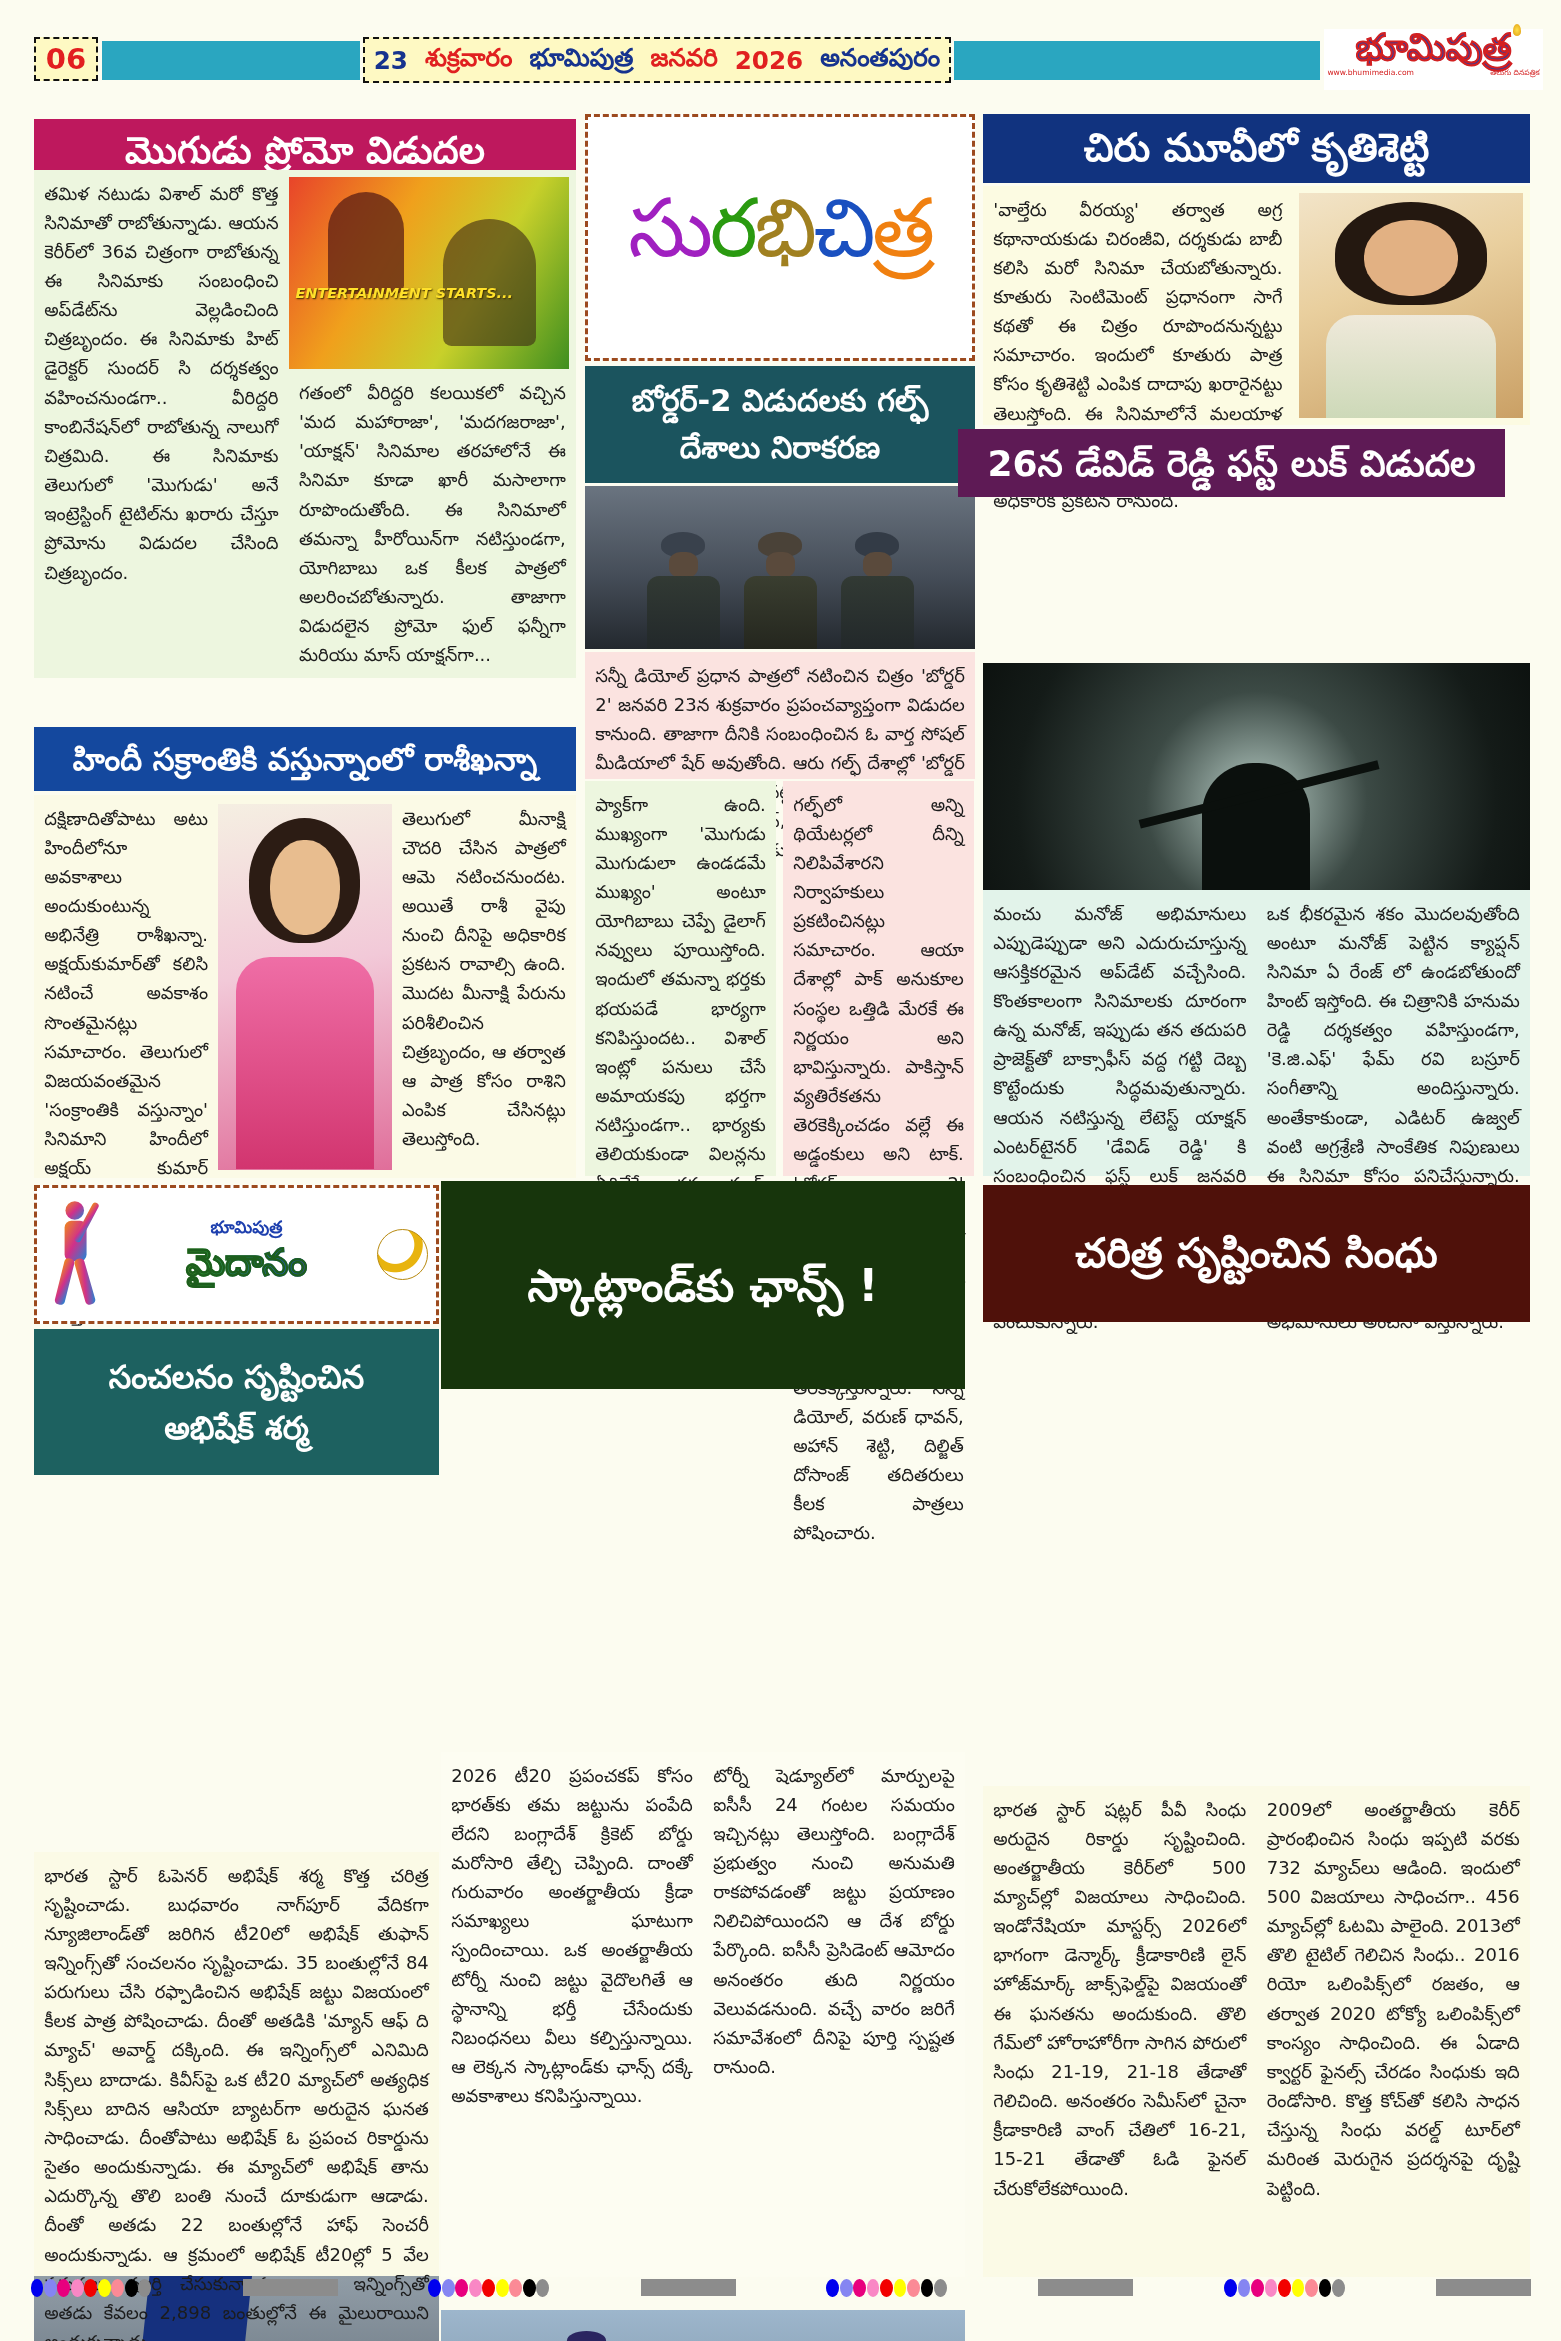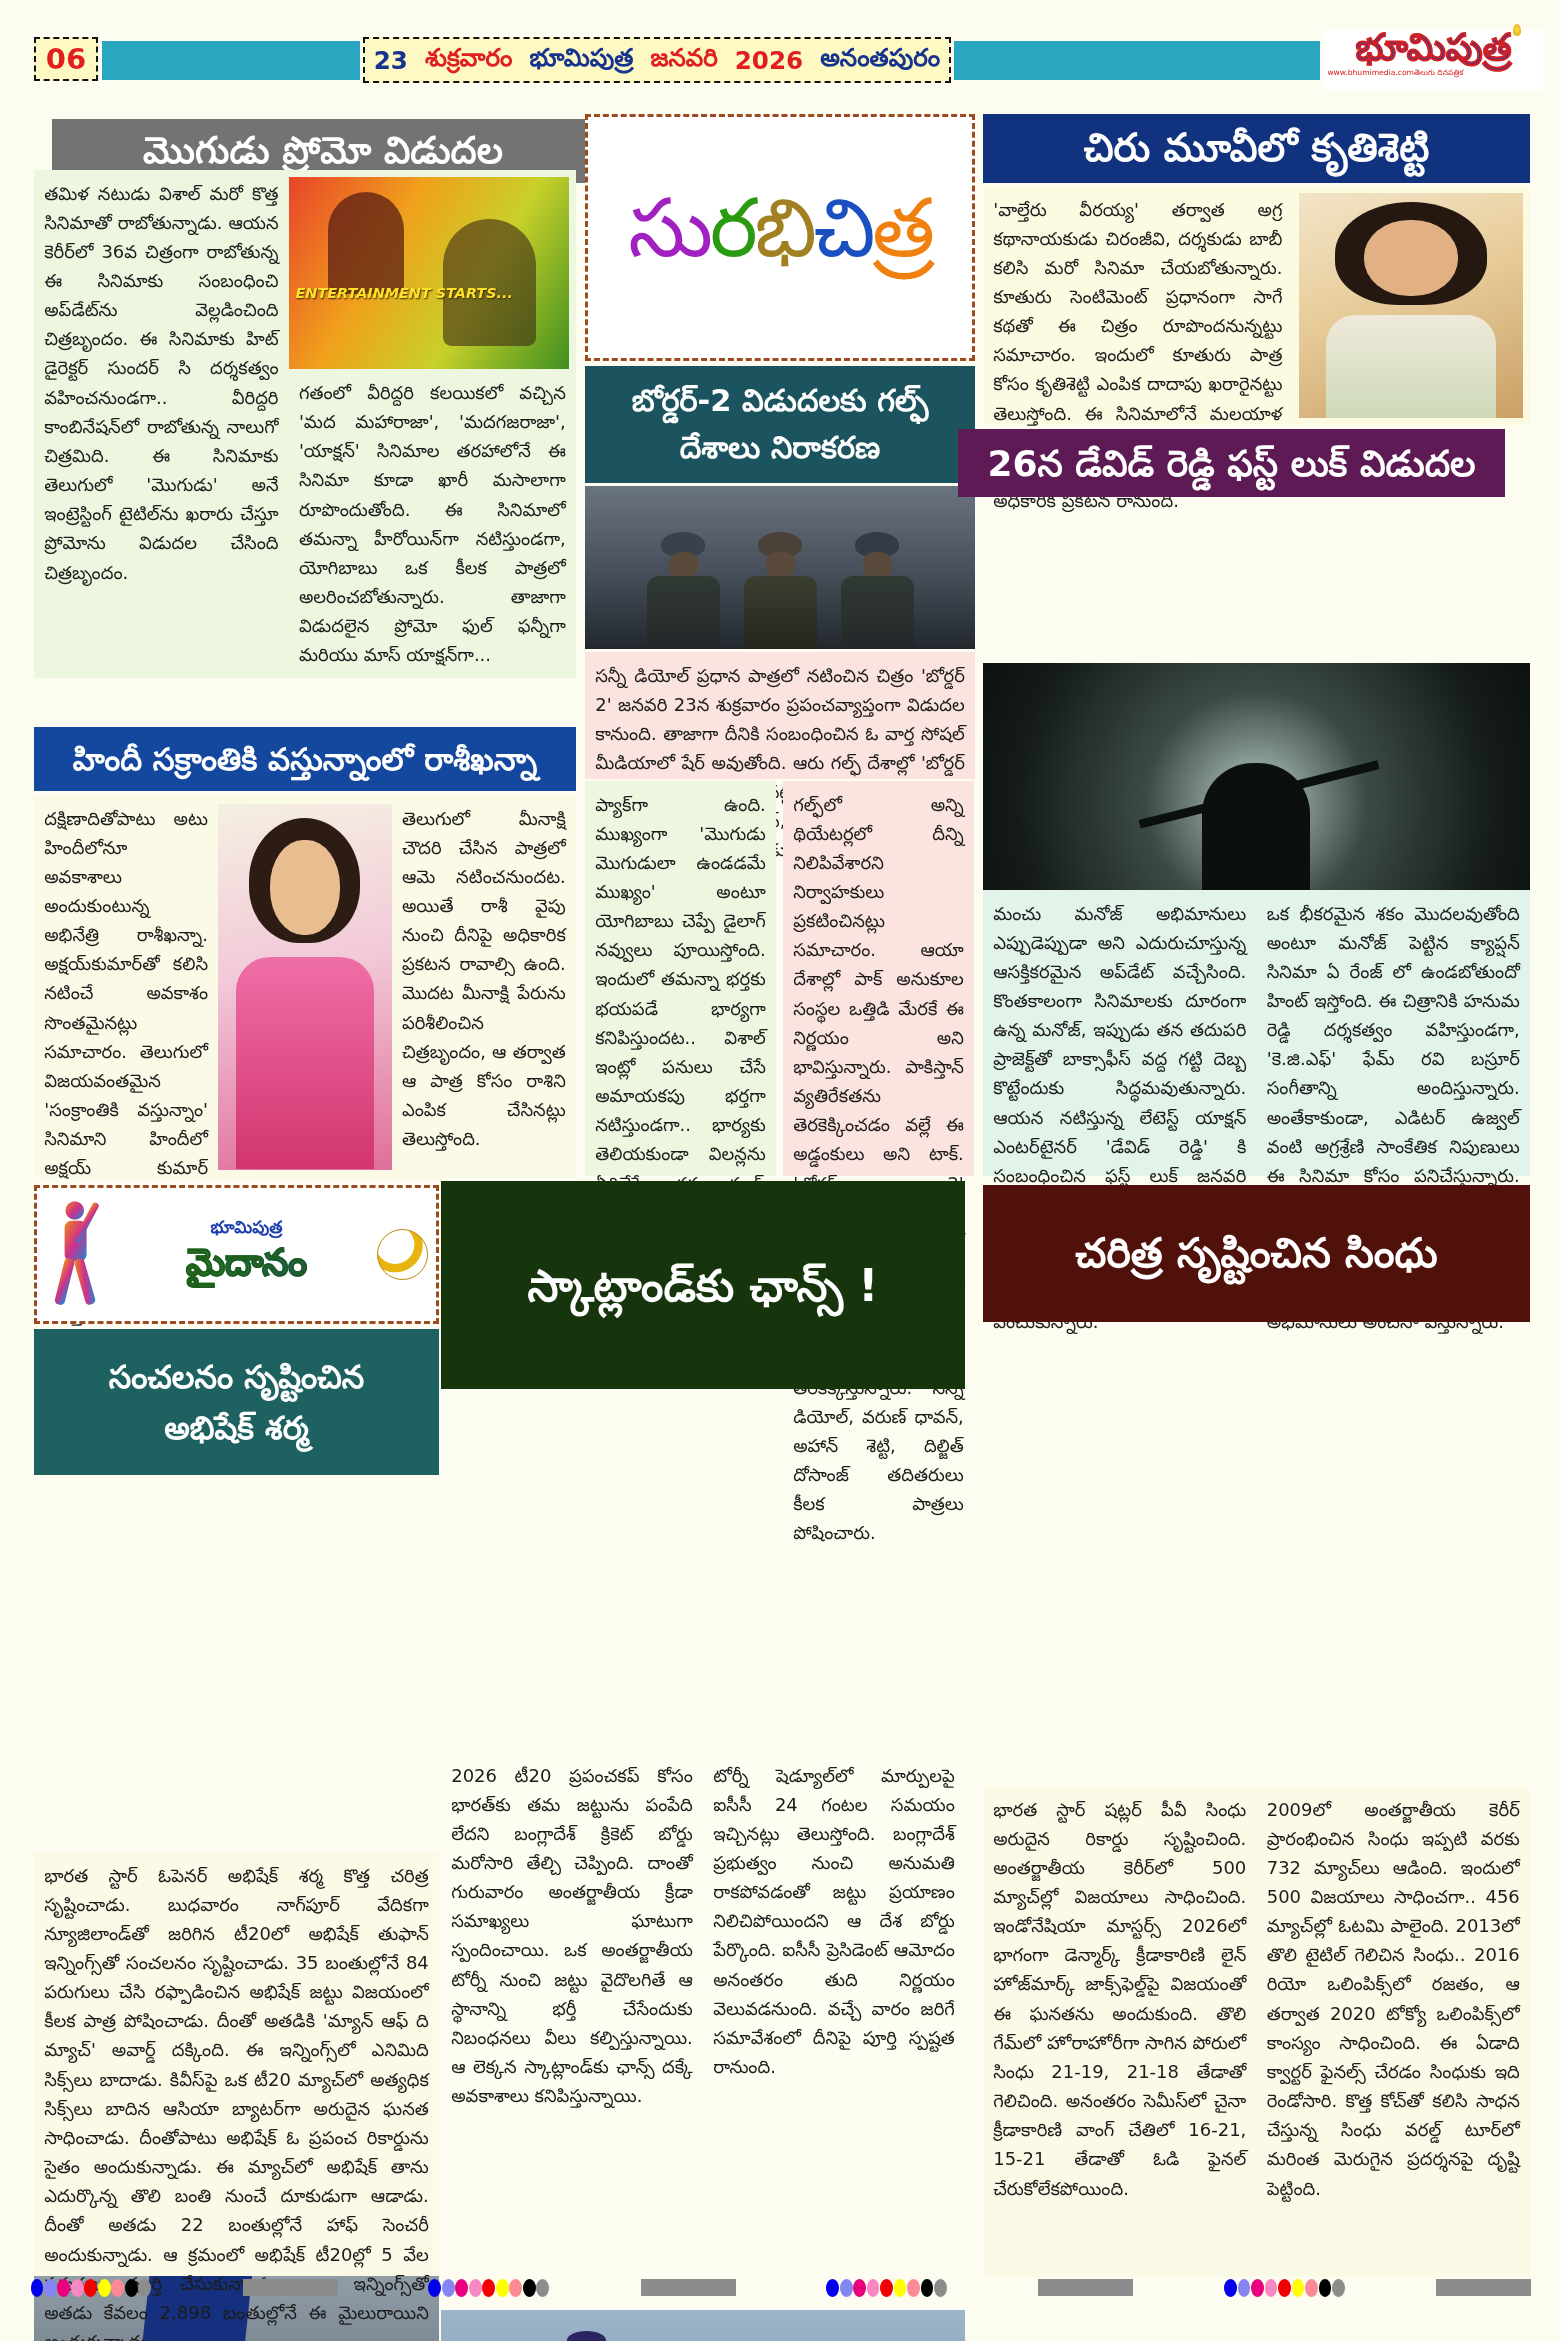--- a/index.html
+++ b/index.html
@@ -37,27 +37,27 @@
   <span style="color:#e02020">శుక్రవారం</span>
   <span style="color:#16338e">భూమిపుత్ర</span>
   <span style="color:#e02020">జనవరి</span>
   <span style="color:#e02020">2026</span>
   <span style="color:#16338e">అనంతపురం</span>
 </div>
 <div class="abs tealbar" style="left:954px;top:41px;width:366px;height:39px"></div>
 <div class="abs" style="left:1324px;top:29px;width:219px;height:61px;background:#fff;text-align:center">
   <div style="font-size:37px;font-weight:800;color:#1d3fae;-webkit-text-stroke:1px #d42020;line-height:1.05">భూమిపుత్ర</div>
   <div class="abs" style="right:22px;top:-5.1px;width:8.5px;height:12px;border-radius:50% 50% 50% 50%/62% 62% 38% 38%;background:radial-gradient(#ffe14a,#e09a10)"></div>
-  <div style="display:flex;justify-content:flex-start;padding:0 3.4px">
+  <div style="display:flex;justify-content:space-between;padding:0 3.4px">
     <span style="font-size:7.6px;color:#d42020">www.bhumimedia.com</span>
     <span style="font-size:7.6px;color:#d42020">తెలుగు దినపత్రిక</span>
   </div>
 </div>
 
-<div class="abs hl" style="left:52px;top:119px;width:542px;height:64px;background:#737373;font-size:37px">
+<div class="abs hl" style="left:34px;top:119px;width:542px;height:64px;background:#be185d;font-size:37px">
   <span>మొగుడు ప్రోమో విడుదల</span>
 </div>
 <div class="abs" style="left:34px;top:170px;width:542px;height:508px;background:#edf6df;display:flex">
   <div class="btxt" style="width:47%">తమిళ నటుడు విశాల్ మరో కొత్త సినిమాతో రాబోతున్నాడు. ఆయన కెరీర్‌లో 36వ చిత్రంగా రాబోతున్న ఈ సినిమాకు సంబంధించి అప్‌డేట్‌ను వెల్లడించింది చిత్రబృందం. ఈ సినిమాకు హిట్ డైరెక్టర్ సుందర్ సి దర్శకత్వం వహించనుండగా.. వీరిద్దరి కాంబినేషన్‌లో రాబోతున్న నాలుగో చిత్రమిది. ఈ సినిమాకు తెలుగులో 'మొగుడు' అనే ఇంట్రెస్టింగ్ టైటిల్‌ను ఖరారు చేస్తూ ప్రోమోను విడుదల చేసింది చిత్రబృందం.</div>
   <div style="width:53%;display:flex;flex-direction:column">
     <div class="photo" style="height:284px;margin:6.8px 6.8px 0 0;background:linear-gradient(120deg,#e8442a 0%,#f0a01c 35%,#c8d02a 65%,#3f8f1f 100%)">
       <div class="abs" style="left:14%;top:8%;width:76px;height:102px;border-radius:38px 38px 8.5px 8.5px;background:rgba(90,30,20,.75)"></div>
       <div class="abs" style="left:55%;top:22%;width:93px;height:127px;border-radius:47px 47px 8.5px 8.5px;background:rgba(60,40,20,.6)"></div>
       <div class="abs" style="left:6.8px;top:56%;color:#ffe12a;font-weight:800;font-style:italic;font-size:14.4px;text-shadow:0.8px 0.8px 1.7px #3a2a00">ENTERTAINMENT STARTS...</div>
     </div>

